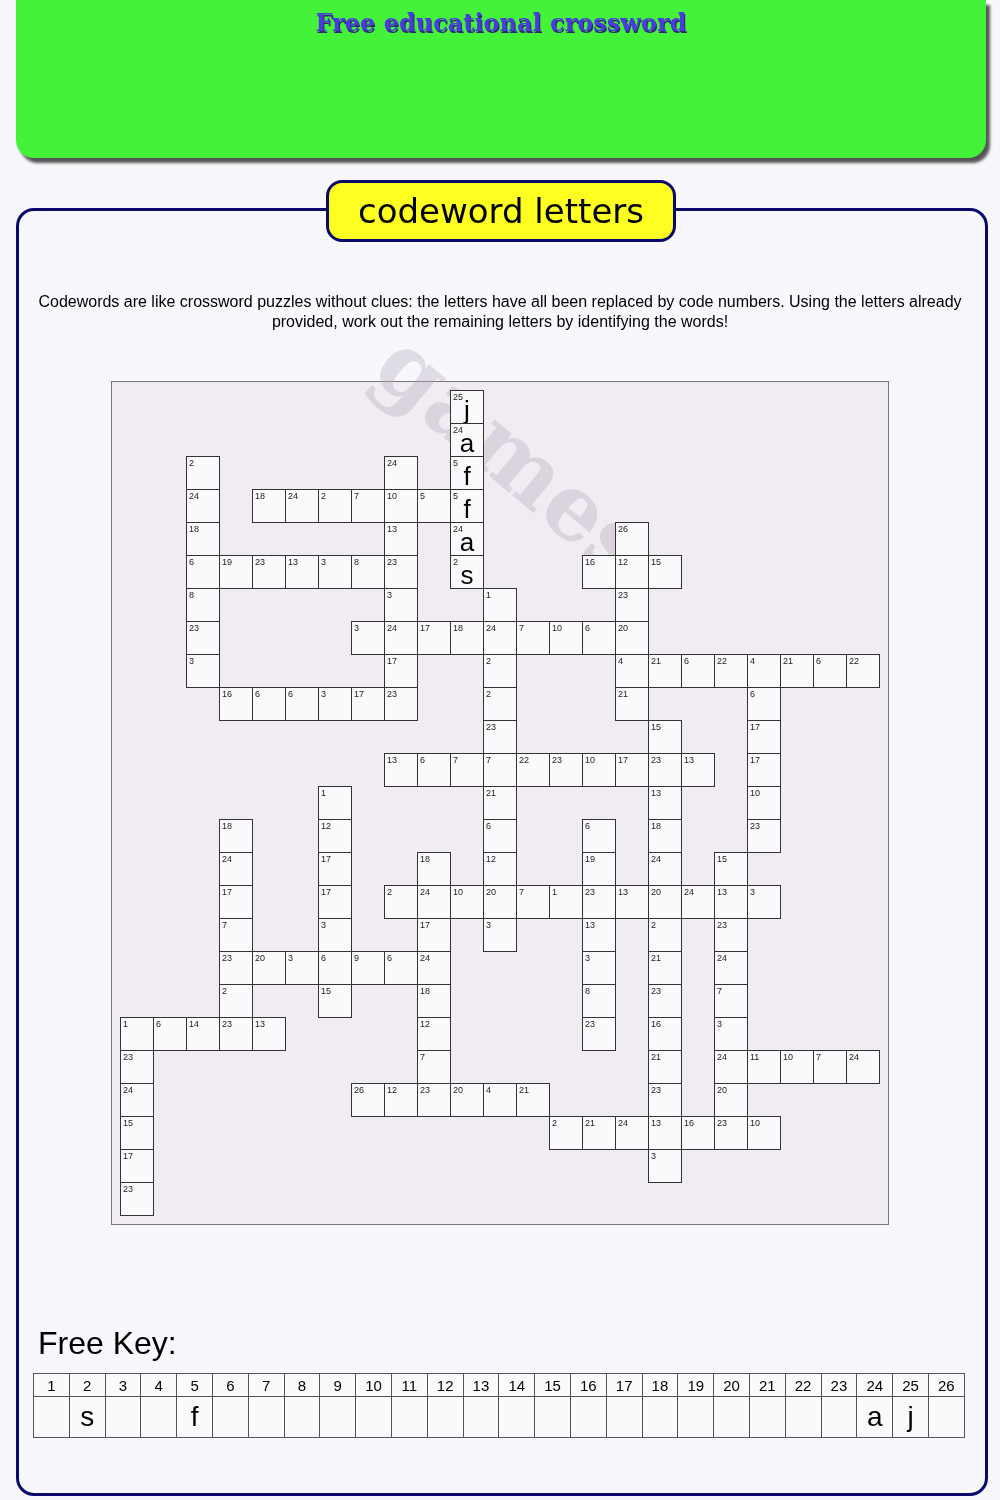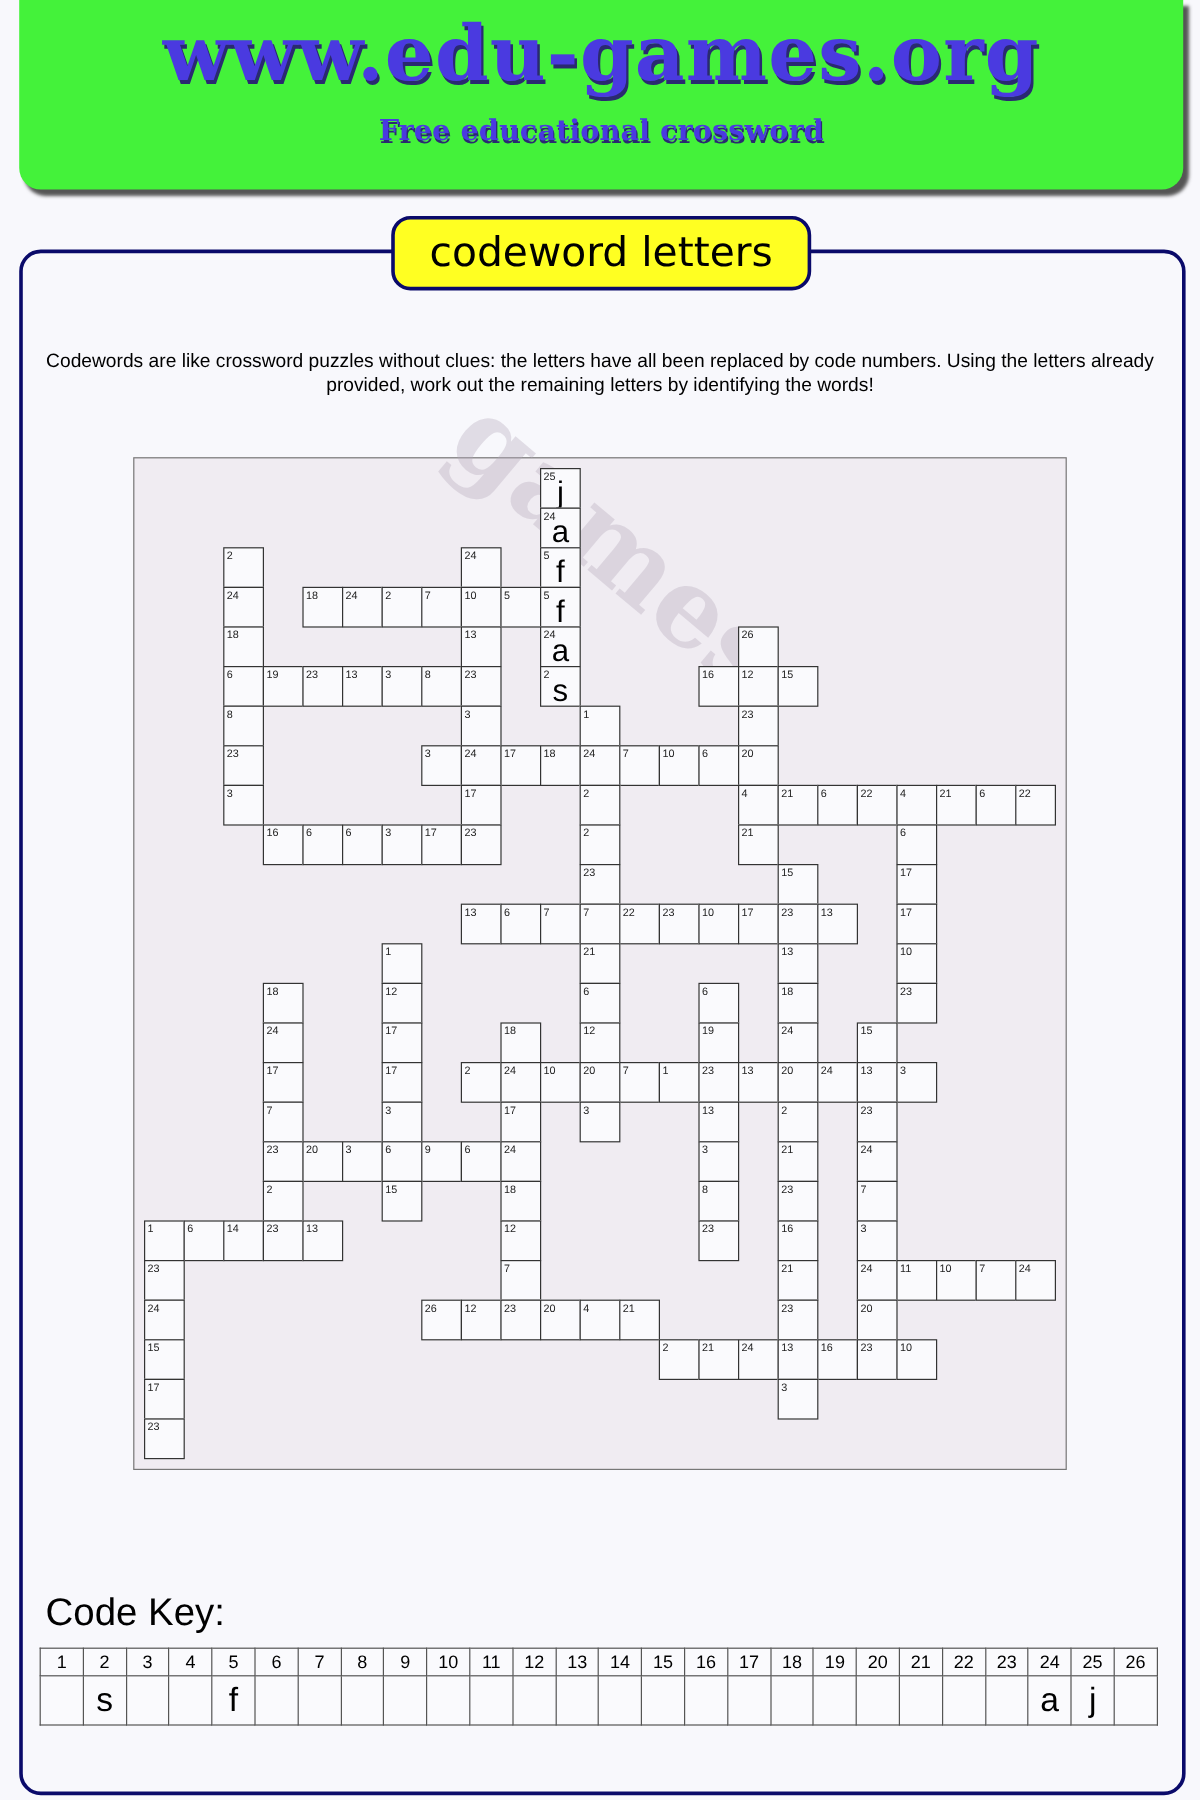--- a/index.html
+++ b/index.html
@@ -18,21 +18,20 @@
   .keytable { position:absolute; left:33px; top:1373px; border-collapse:collapse; }
   .keytable td { border:1px solid #555; width:34.8px; text-align:center; padding:0; background:#fafafd; }
   .keytable tr.nums td { height:22px; font-size:15px; }
   .keytable tr.lets td { height:40px; font-size:28px; }
   .watermark { position:absolute; color:rgba(180,170,185,0.35); font-family:"DejaVu Serif", serif; font-size:90px; font-weight:bold; }
 </style>
 </head>
 <body>
 
 <div class="banner">
-  <div class="site">www.edu-games.org</div>
   <div class="tag">Free educational crossword</div>
 </div>
 
 <div class="panel"></div>
 <div class="title-pill">codeword letters</div>
 
 <div class="intro">Codewords are like crossword puzzles without clues: the letters have all been replaced by code numbers. Using the letters already provided, work out the remaining letters by identifying the words!</div>
 
 <div class="board" id="board">
   <div class="watermark" style="left:240px;top:20px;transform:rotate(40deg);">games</div>
@@ -538,21 +537,21 @@
       <span class="num">17</span>
     </div>
     <div class="cell" style="left: 536px; top: 767px;">
       <span class="num">3</span>
     </div>
     <div class="cell" style="left: 8px; top: 800px;">
       <span class="num">23</span>
     </div>
   </div>
 
-<div class="key-title">Code Key:</div>
+<div class="key-title">Free Key:</div>
 <table class="keytable">
   <tbody>
       <tr class="nums" id="key-nums">
         <td>1</td>
         <td>2</td>
         <td>3</td>
         <td>4</td>
         <td>5</td>
         <td>6</td>
         <td>7</td>

